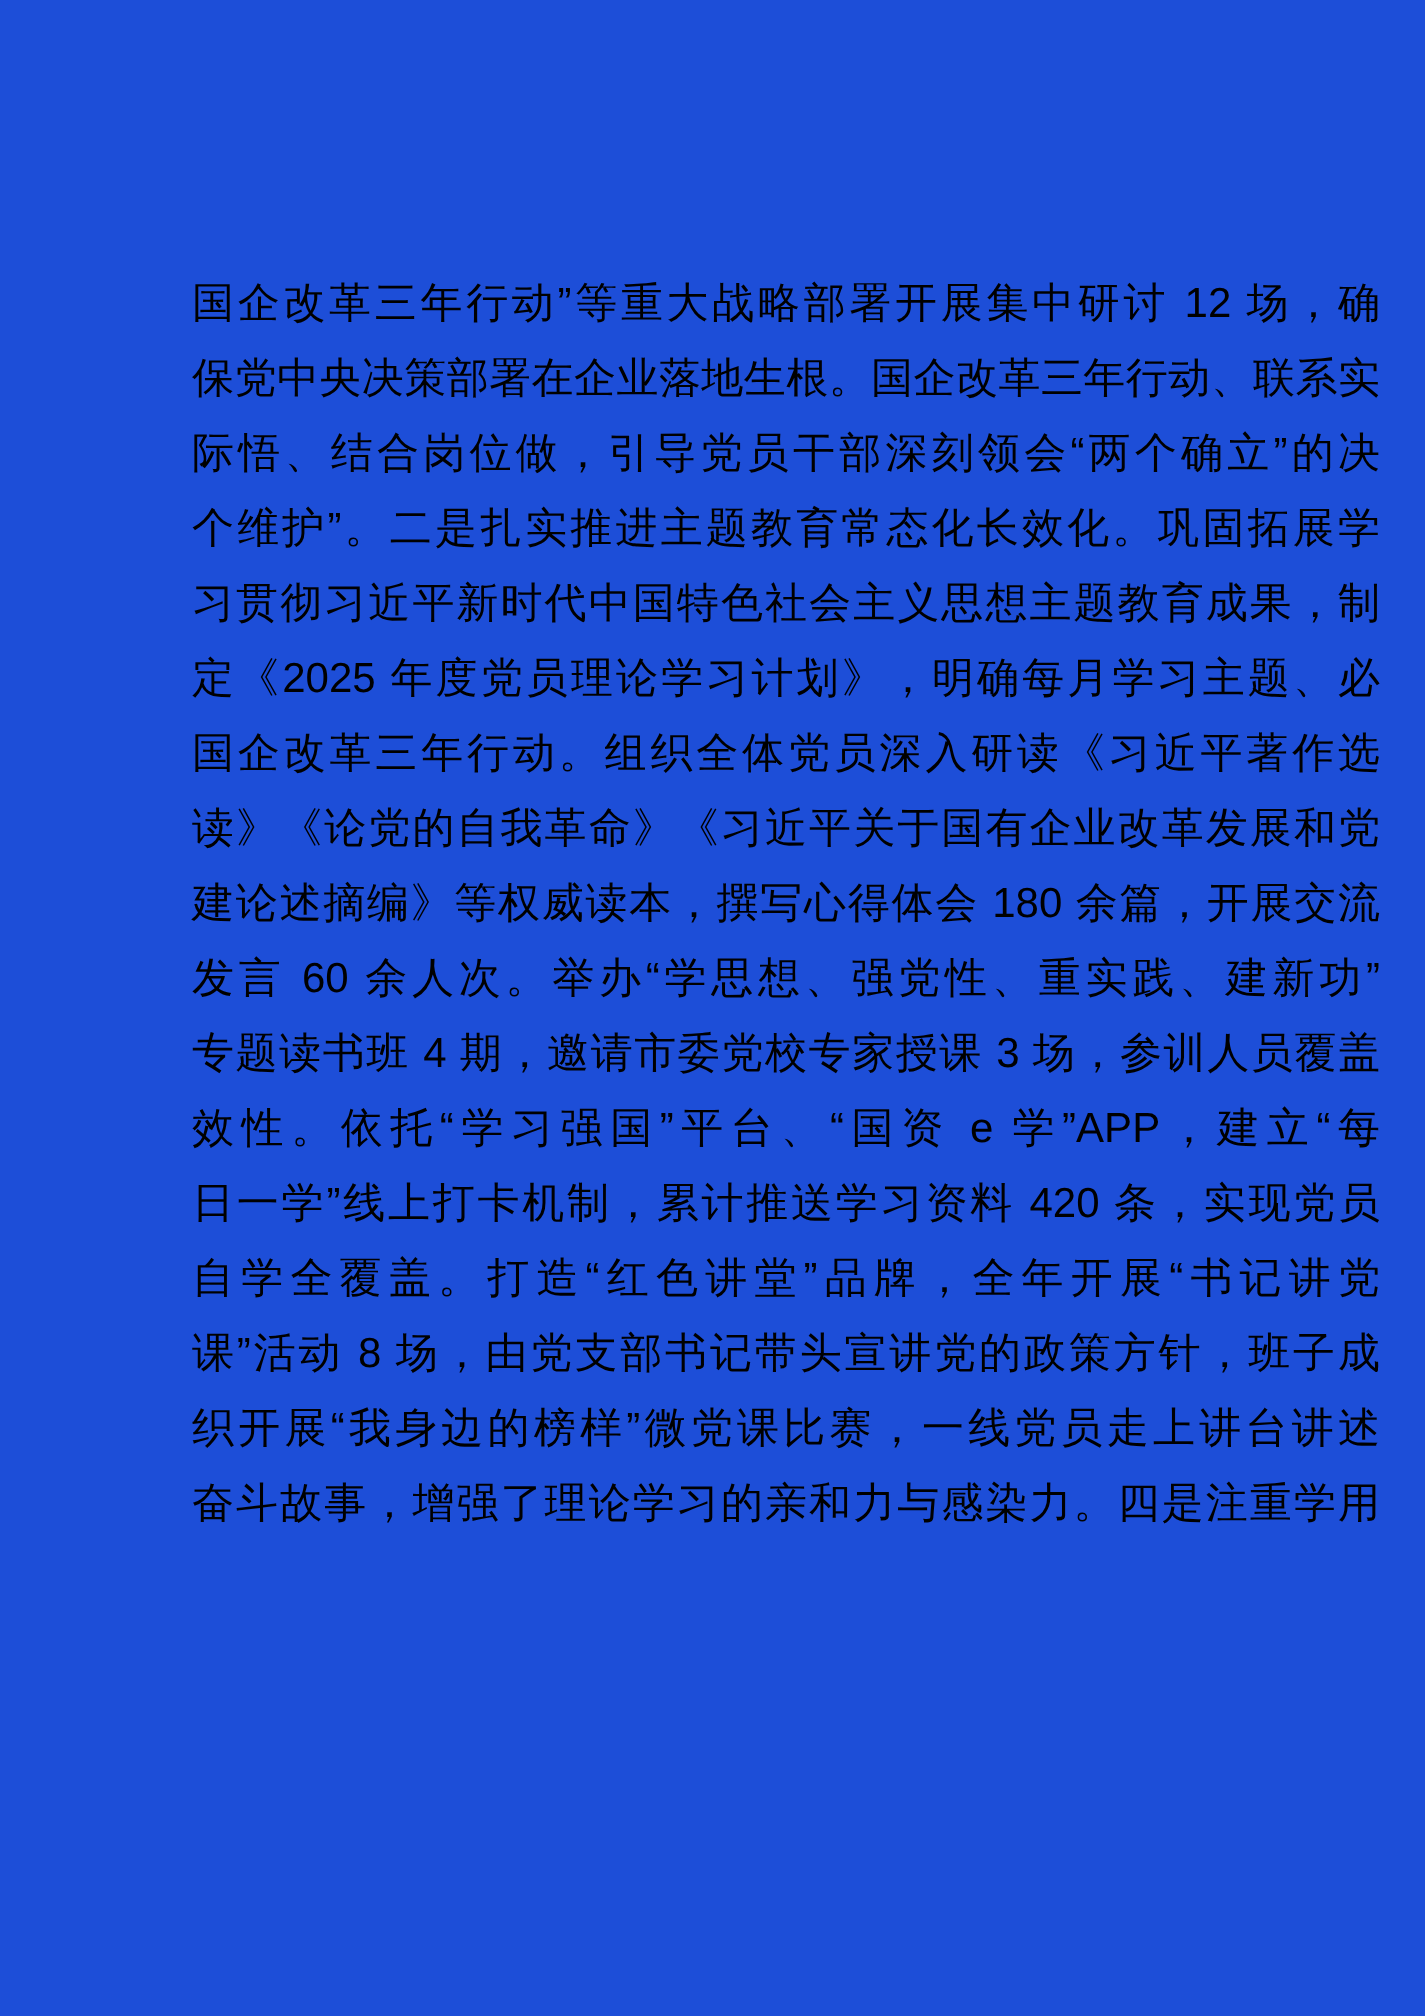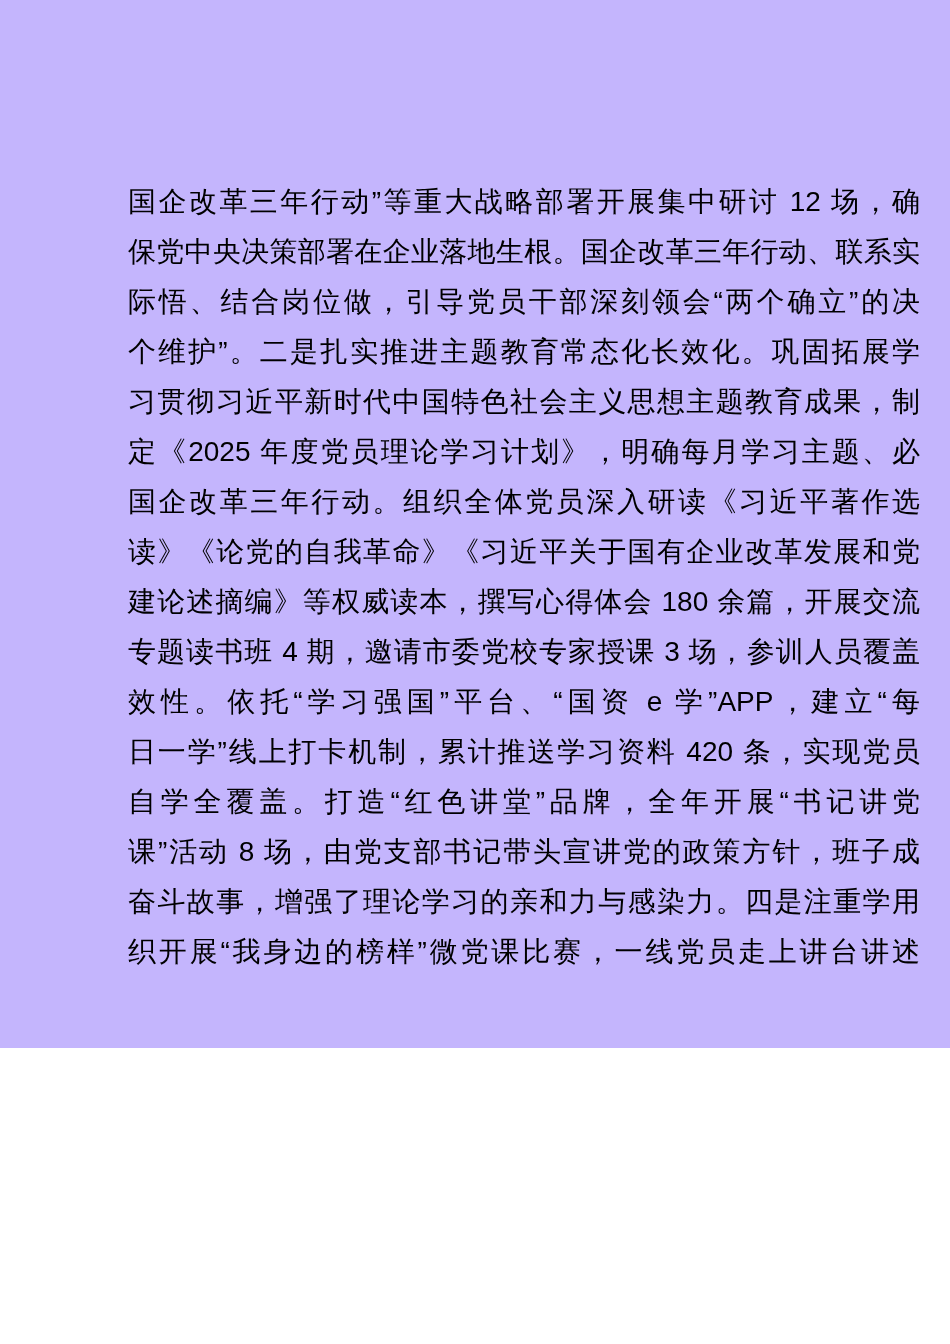--- a/index.html
+++ b/index.html
@@ -3,22 +3,22 @@
 <meta charset="utf-8">
 <style>
   html, body {
     margin: 0;
     padding: 0;
     background: #ffffff;
   }
   .page {
     position: relative;
     width: 950px;
-    height: 1048px;
-    background: #c4b5fd;
+    height: 1344px;
+    background: #1d4ed8;
     overflow: hidden;
     font-family: "Liberation Sans", "DejaVu Sans", sans-serif;
   }
   .text-block {
     position: absolute;
     left: 128px;
     top: 177px;
     width: 792px;
     color: #000000;
     font-size: 28px;
@@ -41,21 +41,22 @@
   <div class="text-block">
     <div class="line">国企改革三年行动”等重大战略部署开展集中研讨 12 场，确</div>
     <div class="line">保党中央决策部署在企业落地生根。国企改革三年行动、联系实</div>
     <div class="line">际悟、结合岗位做，引导党员干部深刻领会“两个确立”的决</div>
     <div class="line">个维护”。二是扎实推进主题教育常态化长效化。巩固拓展学</div>
     <div class="line">习贯彻习近平新时代中国特色社会主义思想主题教育成果，制</div>
     <div class="line">定《2025 年度党员理论学习计划》，明确每月学习主题、必</div>
     <div class="line">国企改革三年行动。组织全体党员深入研读《习近平著作选</div>
     <div class="line">读》《论党的自我革命》《习近平关于国有企业改革发展和党</div>
     <div class="line">建论述摘编》等权威读本，撰写心得体会 180 余篇，开展交流</div>
+    <div class="line">发言 60 余人次。举办“学思想、强党性、重实践、建新功”</div>
     <div class="line">专题读书班 4 期，邀请市委党校专家授课 3 场，参训人员覆盖</div>
     <div class="line">效性。依托“学习强国”平台、“国资 e 学”APP，建立“每</div>
     <div class="line">日一学”线上打卡机制，累计推送学习资料 420 条，实现党员</div>
     <div class="line">自学全覆盖。打造“红色讲堂”品牌，全年开展“书记讲党</div>
     <div class="line">课”活动 8 场，由党支部书记带头宣讲党的政策方针，班子成</div>
+    <div class="line">织开展“我身边的榜样”微党课比赛，一线党员走上讲台讲述</div>
     <div class="line">奋斗故事，增强了理论学习的亲和力与感染力。四是注重学用</div>
-    <div class="line">织开展“我身边的榜样”微党课比赛，一线党员走上讲台讲述</div>
   </div>
 </div>
 
 </body></html>

